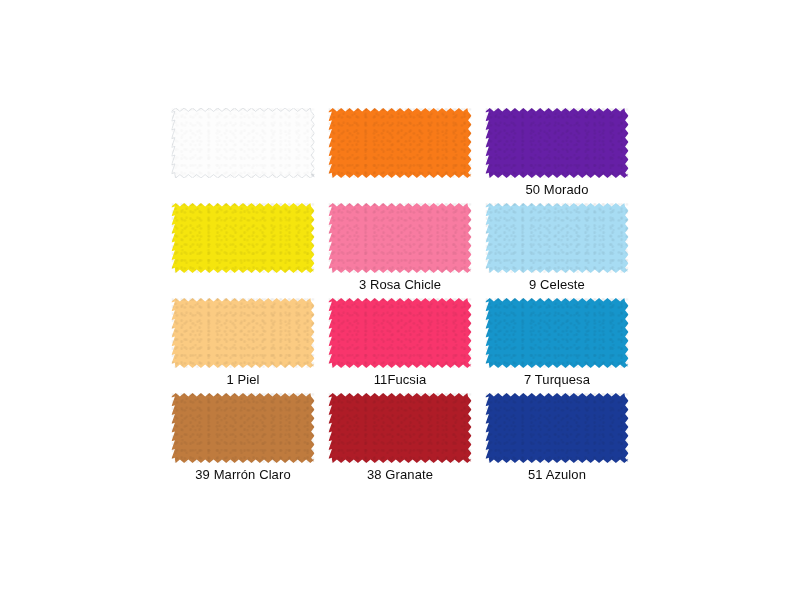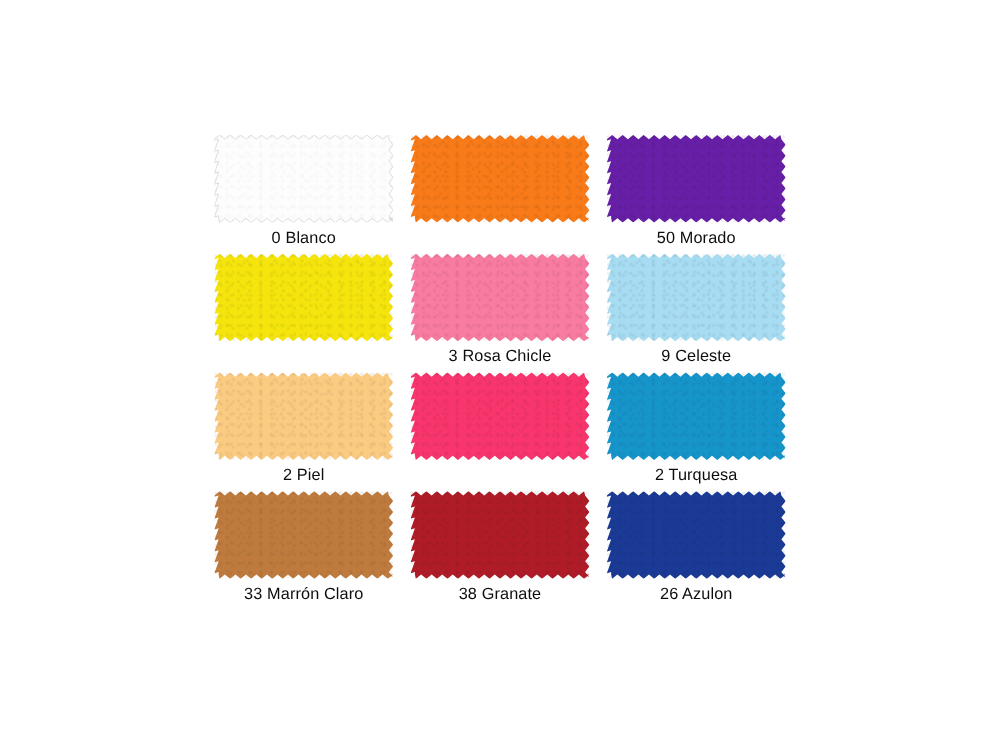--- a/index.html
+++ b/index.html
@@ -111,21 +111,20 @@
   <div class="swatch-grid">
       <div class="swatch-cell is-white">
         <div class="swatch-chip-wrap">
           <div class="swatch-chip">
             <svg viewBox="0 0 143 70" preserveAspectRatio="none">
               <path class="chip-body" d="M0.00,3.40L4.21,0.00L8.41,3.40L12.62,0.00L16.82,3.40L21.03,0.00L25.24,3.40L29.44,0.00L33.65,3.40L37.85,0.00L42.06,3.40L46.26,0.00L50.47,3.40L54.68,0.00L58.88,3.40L63.09,0.00L67.29,3.40L71.50,0.00L75.71,3.40L79.91,0.00L84.12,3.40L88.32,0.00L92.53,3.40L96.74,0.00L100.94,3.40L105.15,0.00L109.35,3.40L113.56,0.00L117.76,3.40L121.97,0.00L126.18,3.40L130.38,0.00L134.59,3.40L138.79,0.00L139.60,3.40L139.60,3.40L143.00,7.78L139.60,12.15L143.00,16.52L139.60,20.90L143.00,25.27L139.60,29.65L143.00,34.02L139.60,38.40L143.00,42.77L139.60,47.15L143.00,51.52L139.60,55.90L143.00,60.27L139.60,64.65L143.00,69.03L139.60,66.60L143.00,66.60L138.79,70.00L134.59,66.60L130.38,70.00L126.18,66.60L121.97,70.00L117.76,66.60L113.56,70.00L109.35,66.60L105.15,70.00L100.94,66.60L96.74,70.00L92.53,66.60L88.32,70.00L84.12,66.60L79.91,70.00L75.71,66.60L71.50,70.00L67.29,66.60L63.09,70.00L58.88,66.60L54.68,70.00L50.47,66.60L46.26,70.00L42.06,66.60L37.85,70.00L33.65,66.60L29.44,70.00L25.24,66.60L21.03,70.00L16.82,66.60L12.62,70.00L8.41,66.60L4.21,70.00L3.40,66.60L3.40,64.65L0.00,65.63L3.40,55.90L0.00,56.88L3.40,47.15L0.00,48.13L3.40,38.40L0.00,39.38L3.40,29.65L0.00,30.63L3.40,20.90L0.00,21.88L3.40,12.15L0.00,13.13L3.40,3.40L0.00,4.38Z" fill="#FDFDFD"></path>
             </svg>
           </div>
           <div class="felt-texture"></div>
         </div>
-        <div class="swatch-label">0 Blanco</div>
       </div>
       <div class="swatch-cell">
         <div class="swatch-chip-wrap">
           <div class="swatch-chip">
             <svg viewBox="0 0 143 70" preserveAspectRatio="none">
               <path class="chip-body" d="M0.00,3.40L4.21,0.00L8.41,3.40L12.62,0.00L16.82,3.40L21.03,0.00L25.24,3.40L29.44,0.00L33.65,3.40L37.85,0.00L42.06,3.40L46.26,0.00L50.47,3.40L54.68,0.00L58.88,3.40L63.09,0.00L67.29,3.40L71.50,0.00L75.71,3.40L79.91,0.00L84.12,3.40L88.32,0.00L92.53,3.40L96.74,0.00L100.94,3.40L105.15,0.00L109.35,3.40L113.56,0.00L117.76,3.40L121.97,0.00L126.18,3.40L130.38,0.00L134.59,3.40L138.79,0.00L139.60,3.40L139.60,3.40L143.00,7.78L139.60,12.15L143.00,16.52L139.60,20.90L143.00,25.27L139.60,29.65L143.00,34.02L139.60,38.40L143.00,42.77L139.60,47.15L143.00,51.52L139.60,55.90L143.00,60.27L139.60,64.65L143.00,69.03L139.60,66.60L143.00,66.60L138.79,70.00L134.59,66.60L130.38,70.00L126.18,66.60L121.97,70.00L117.76,66.60L113.56,70.00L109.35,66.60L105.15,70.00L100.94,66.60L96.74,70.00L92.53,66.60L88.32,70.00L84.12,66.60L79.91,70.00L75.71,66.60L71.50,70.00L67.29,66.60L63.09,70.00L58.88,66.60L54.68,70.00L50.47,66.60L46.26,70.00L42.06,66.60L37.85,70.00L33.65,66.60L29.44,70.00L25.24,66.60L21.03,70.00L16.82,66.60L12.62,70.00L8.41,66.60L4.21,70.00L3.40,66.60L3.40,64.65L0.00,65.63L3.40,55.90L0.00,56.88L3.40,47.15L0.00,48.13L3.40,38.40L0.00,39.38L3.40,29.65L0.00,30.63L3.40,20.90L0.00,21.88L3.40,12.15L0.00,13.13L3.40,3.40L0.00,4.38Z" fill="#F87A18"></path>
             </svg>
           </div>
           <div class="felt-texture"></div>
         </div>
@@ -175,53 +174,54 @@
       </div>
       <div class="swatch-cell">
         <div class="swatch-chip-wrap">
           <div class="swatch-chip">
             <svg viewBox="0 0 143 70" preserveAspectRatio="none">
               <path class="chip-body" d="M0.00,3.40L4.21,0.00L8.41,3.40L12.62,0.00L16.82,3.40L21.03,0.00L25.24,3.40L29.44,0.00L33.65,3.40L37.85,0.00L42.06,3.40L46.26,0.00L50.47,3.40L54.68,0.00L58.88,3.40L63.09,0.00L67.29,3.40L71.50,0.00L75.71,3.40L79.91,0.00L84.12,3.40L88.32,0.00L92.53,3.40L96.74,0.00L100.94,3.40L105.15,0.00L109.35,3.40L113.56,0.00L117.76,3.40L121.97,0.00L126.18,3.40L130.38,0.00L134.59,3.40L138.79,0.00L139.60,3.40L139.60,3.40L143.00,7.78L139.60,12.15L143.00,16.52L139.60,20.90L143.00,25.27L139.60,29.65L143.00,34.02L139.60,38.40L143.00,42.77L139.60,47.15L143.00,51.52L139.60,55.90L143.00,60.27L139.60,64.65L143.00,69.03L139.60,66.60L143.00,66.60L138.79,70.00L134.59,66.60L130.38,70.00L126.18,66.60L121.97,70.00L117.76,66.60L113.56,70.00L109.35,66.60L105.15,70.00L100.94,66.60L96.74,70.00L92.53,66.60L88.32,70.00L84.12,66.60L79.91,70.00L75.71,66.60L71.50,70.00L67.29,66.60L63.09,70.00L58.88,66.60L54.68,70.00L50.47,66.60L46.26,70.00L42.06,66.60L37.85,70.00L33.65,66.60L29.44,70.00L25.24,66.60L21.03,70.00L16.82,66.60L12.62,70.00L8.41,66.60L4.21,70.00L3.40,66.60L3.40,64.65L0.00,65.63L3.40,55.90L0.00,56.88L3.40,47.15L0.00,48.13L3.40,38.40L0.00,39.38L3.40,29.65L0.00,30.63L3.40,20.90L0.00,21.88L3.40,12.15L0.00,13.13L3.40,3.40L0.00,4.38Z" fill="#FBCB82"></path>
             </svg>
           </div>
           <div class="felt-texture"></div>
         </div>
-        <div class="swatch-label">2 Piel</div>
+        <div class="swatch-label">1 Piel</div>
       </div>
       <div class="swatch-cell">
         <div class="swatch-chip-wrap">
           <div class="swatch-chip">
             <svg viewBox="0 0 143 70" preserveAspectRatio="none">
               <path class="chip-body" d="M0.00,3.40L4.21,0.00L8.41,3.40L12.62,0.00L16.82,3.40L21.03,0.00L25.24,3.40L29.44,0.00L33.65,3.40L37.85,0.00L42.06,3.40L46.26,0.00L50.47,3.40L54.68,0.00L58.88,3.40L63.09,0.00L67.29,3.40L71.50,0.00L75.71,3.40L79.91,0.00L84.12,3.40L88.32,0.00L92.53,3.40L96.74,0.00L100.94,3.40L105.15,0.00L109.35,3.40L113.56,0.00L117.76,3.40L121.97,0.00L126.18,3.40L130.38,0.00L134.59,3.40L138.79,0.00L139.60,3.40L139.60,3.40L143.00,7.78L139.60,12.15L143.00,16.52L139.60,20.90L143.00,25.27L139.60,29.65L143.00,34.02L139.60,38.40L143.00,42.77L139.60,47.15L143.00,51.52L139.60,55.90L143.00,60.27L139.60,64.65L143.00,69.03L139.60,66.60L143.00,66.60L138.79,70.00L134.59,66.60L130.38,70.00L126.18,66.60L121.97,70.00L117.76,66.60L113.56,70.00L109.35,66.60L105.15,70.00L100.94,66.60L96.74,70.00L92.53,66.60L88.32,70.00L84.12,66.60L79.91,70.00L75.71,66.60L71.50,70.00L67.29,66.60L63.09,70.00L58.88,66.60L54.68,70.00L50.47,66.60L46.26,70.00L42.06,66.60L37.85,70.00L33.65,66.60L29.44,70.00L25.24,66.60L21.03,70.00L16.82,66.60L12.62,70.00L8.41,66.60L4.21,70.00L3.40,66.60L3.40,64.65L0.00,65.63L3.40,55.90L0.00,56.88L3.40,47.15L0.00,48.13L3.40,38.40L0.00,39.38L3.40,29.65L0.00,30.63L3.40,20.90L0.00,21.88L3.40,12.15L0.00,13.13L3.40,3.40L0.00,4.38Z" fill="#F8356C"></path>
             </svg>
           </div>
           <div class="felt-texture"></div>
         </div>
+        <div class="swatch-label">11Fucsia</div>
       </div>
       <div class="swatch-cell">
         <div class="swatch-chip-wrap">
           <div class="swatch-chip">
             <svg viewBox="0 0 143 70" preserveAspectRatio="none">
               <path class="chip-body" d="M0.00,3.40L4.21,0.00L8.41,3.40L12.62,0.00L16.82,3.40L21.03,0.00L25.24,3.40L29.44,0.00L33.65,3.40L37.85,0.00L42.06,3.40L46.26,0.00L50.47,3.40L54.68,0.00L58.88,3.40L63.09,0.00L67.29,3.40L71.50,0.00L75.71,3.40L79.91,0.00L84.12,3.40L88.32,0.00L92.53,3.40L96.74,0.00L100.94,3.40L105.15,0.00L109.35,3.40L113.56,0.00L117.76,3.40L121.97,0.00L126.18,3.40L130.38,0.00L134.59,3.40L138.79,0.00L139.60,3.40L139.60,3.40L143.00,7.78L139.60,12.15L143.00,16.52L139.60,20.90L143.00,25.27L139.60,29.65L143.00,34.02L139.60,38.40L143.00,42.77L139.60,47.15L143.00,51.52L139.60,55.90L143.00,60.27L139.60,64.65L143.00,69.03L139.60,66.60L143.00,66.60L138.79,70.00L134.59,66.60L130.38,70.00L126.18,66.60L121.97,70.00L117.76,66.60L113.56,70.00L109.35,66.60L105.15,70.00L100.94,66.60L96.74,70.00L92.53,66.60L88.32,70.00L84.12,66.60L79.91,70.00L75.71,66.60L71.50,70.00L67.29,66.60L63.09,70.00L58.88,66.60L54.68,70.00L50.47,66.60L46.26,70.00L42.06,66.60L37.85,70.00L33.65,66.60L29.44,70.00L25.24,66.60L21.03,70.00L16.82,66.60L12.62,70.00L8.41,66.60L4.21,70.00L3.40,66.60L3.40,64.65L0.00,65.63L3.40,55.90L0.00,56.88L3.40,47.15L0.00,48.13L3.40,38.40L0.00,39.38L3.40,29.65L0.00,30.63L3.40,20.90L0.00,21.88L3.40,12.15L0.00,13.13L3.40,3.40L0.00,4.38Z" fill="#1695CB"></path>
             </svg>
           </div>
           <div class="felt-texture"></div>
         </div>
-        <div class="swatch-label">2 Turquesa</div>
+        <div class="swatch-label">7 Turquesa</div>
       </div>
       <div class="swatch-cell">
         <div class="swatch-chip-wrap">
           <div class="swatch-chip">
             <svg viewBox="0 0 143 70" preserveAspectRatio="none">
               <path class="chip-body" d="M0.00,3.40L4.21,0.00L8.41,3.40L12.62,0.00L16.82,3.40L21.03,0.00L25.24,3.40L29.44,0.00L33.65,3.40L37.85,0.00L42.06,3.40L46.26,0.00L50.47,3.40L54.68,0.00L58.88,3.40L63.09,0.00L67.29,3.40L71.50,0.00L75.71,3.40L79.91,0.00L84.12,3.40L88.32,0.00L92.53,3.40L96.74,0.00L100.94,3.40L105.15,0.00L109.35,3.40L113.56,0.00L117.76,3.40L121.97,0.00L126.18,3.40L130.38,0.00L134.59,3.40L138.79,0.00L139.60,3.40L139.60,3.40L143.00,7.78L139.60,12.15L143.00,16.52L139.60,20.90L143.00,25.27L139.60,29.65L143.00,34.02L139.60,38.40L143.00,42.77L139.60,47.15L143.00,51.52L139.60,55.90L143.00,60.27L139.60,64.65L143.00,69.03L139.60,66.60L143.00,66.60L138.79,70.00L134.59,66.60L130.38,70.00L126.18,66.60L121.97,70.00L117.76,66.60L113.56,70.00L109.35,66.60L105.15,70.00L100.94,66.60L96.74,70.00L92.53,66.60L88.32,70.00L84.12,66.60L79.91,70.00L75.71,66.60L71.50,70.00L67.29,66.60L63.09,70.00L58.88,66.60L54.68,70.00L50.47,66.60L46.26,70.00L42.06,66.60L37.85,70.00L33.65,66.60L29.44,70.00L25.24,66.60L21.03,70.00L16.82,66.60L12.62,70.00L8.41,66.60L4.21,70.00L3.40,66.60L3.40,64.65L0.00,65.63L3.40,55.90L0.00,56.88L3.40,47.15L0.00,48.13L3.40,38.40L0.00,39.38L3.40,29.65L0.00,30.63L3.40,20.90L0.00,21.88L3.40,12.15L0.00,13.13L3.40,3.40L0.00,4.38Z" fill="#BF7B3E"></path>
             </svg>
           </div>
           <div class="felt-texture"></div>
         </div>
-        <div class="swatch-label">33 Marrón Claro</div>
+        <div class="swatch-label">39 Marrón Claro</div>
       </div>
       <div class="swatch-cell">
         <div class="swatch-chip-wrap">
           <div class="swatch-chip">
             <svg viewBox="0 0 143 70" preserveAspectRatio="none">
               <path class="chip-body" d="M0.00,3.40L4.21,0.00L8.41,3.40L12.62,0.00L16.82,3.40L21.03,0.00L25.24,3.40L29.44,0.00L33.65,3.40L37.85,0.00L42.06,3.40L46.26,0.00L50.47,3.40L54.68,0.00L58.88,3.40L63.09,0.00L67.29,3.40L71.50,0.00L75.71,3.40L79.91,0.00L84.12,3.40L88.32,0.00L92.53,3.40L96.74,0.00L100.94,3.40L105.15,0.00L109.35,3.40L113.56,0.00L117.76,3.40L121.97,0.00L126.18,3.40L130.38,0.00L134.59,3.40L138.79,0.00L139.60,3.40L139.60,3.40L143.00,7.78L139.60,12.15L143.00,16.52L139.60,20.90L143.00,25.27L139.60,29.65L143.00,34.02L139.60,38.40L143.00,42.77L139.60,47.15L143.00,51.52L139.60,55.90L143.00,60.27L139.60,64.65L143.00,69.03L139.60,66.60L143.00,66.60L138.79,70.00L134.59,66.60L130.38,70.00L126.18,66.60L121.97,70.00L117.76,66.60L113.56,70.00L109.35,66.60L105.15,70.00L100.94,66.60L96.74,70.00L92.53,66.60L88.32,70.00L84.12,66.60L79.91,70.00L75.71,66.60L71.50,70.00L67.29,66.60L63.09,70.00L58.88,66.60L54.68,70.00L50.47,66.60L46.26,70.00L42.06,66.60L37.85,70.00L33.65,66.60L29.44,70.00L25.24,66.60L21.03,70.00L16.82,66.60L12.62,70.00L8.41,66.60L4.21,70.00L3.40,66.60L3.40,64.65L0.00,65.63L3.40,55.90L0.00,56.88L3.40,47.15L0.00,48.13L3.40,38.40L0.00,39.38L3.40,29.65L0.00,30.63L3.40,20.90L0.00,21.88L3.40,12.15L0.00,13.13L3.40,3.40L0.00,4.38Z" fill="#AF1C27"></path>
             </svg>
           </div>
           <div class="felt-texture"></div>
         </div>
@@ -229,16 +229,16 @@
       </div>
       <div class="swatch-cell">
         <div class="swatch-chip-wrap">
           <div class="swatch-chip">
             <svg viewBox="0 0 143 70" preserveAspectRatio="none">
               <path class="chip-body" d="M0.00,3.40L4.21,0.00L8.41,3.40L12.62,0.00L16.82,3.40L21.03,0.00L25.24,3.40L29.44,0.00L33.65,3.40L37.85,0.00L42.06,3.40L46.26,0.00L50.47,3.40L54.68,0.00L58.88,3.40L63.09,0.00L67.29,3.40L71.50,0.00L75.71,3.40L79.91,0.00L84.12,3.40L88.32,0.00L92.53,3.40L96.74,0.00L100.94,3.40L105.15,0.00L109.35,3.40L113.56,0.00L117.76,3.40L121.97,0.00L126.18,3.40L130.38,0.00L134.59,3.40L138.79,0.00L139.60,3.40L139.60,3.40L143.00,7.78L139.60,12.15L143.00,16.52L139.60,20.90L143.00,25.27L139.60,29.65L143.00,34.02L139.60,38.40L143.00,42.77L139.60,47.15L143.00,51.52L139.60,55.90L143.00,60.27L139.60,64.65L143.00,69.03L139.60,66.60L143.00,66.60L138.79,70.00L134.59,66.60L130.38,70.00L126.18,66.60L121.97,70.00L117.76,66.60L113.56,70.00L109.35,66.60L105.15,70.00L100.94,66.60L96.74,70.00L92.53,66.60L88.32,70.00L84.12,66.60L79.91,70.00L75.71,66.60L71.50,70.00L67.29,66.60L63.09,70.00L58.88,66.60L54.68,70.00L50.47,66.60L46.26,70.00L42.06,66.60L37.85,70.00L33.65,66.60L29.44,70.00L25.24,66.60L21.03,70.00L16.82,66.60L12.62,70.00L8.41,66.60L4.21,70.00L3.40,66.60L3.40,64.65L0.00,65.63L3.40,55.90L0.00,56.88L3.40,47.15L0.00,48.13L3.40,38.40L0.00,39.38L3.40,29.65L0.00,30.63L3.40,20.90L0.00,21.88L3.40,12.15L0.00,13.13L3.40,3.40L0.00,4.38Z" fill="#1A3A96"></path>
             </svg>
           </div>
           <div class="felt-texture"></div>
         </div>
-        <div class="swatch-label">26 Azulon</div>
+        <div class="swatch-label">51 Azulon</div>
       </div>
     </div>
 </div>
 
 </body></html>

